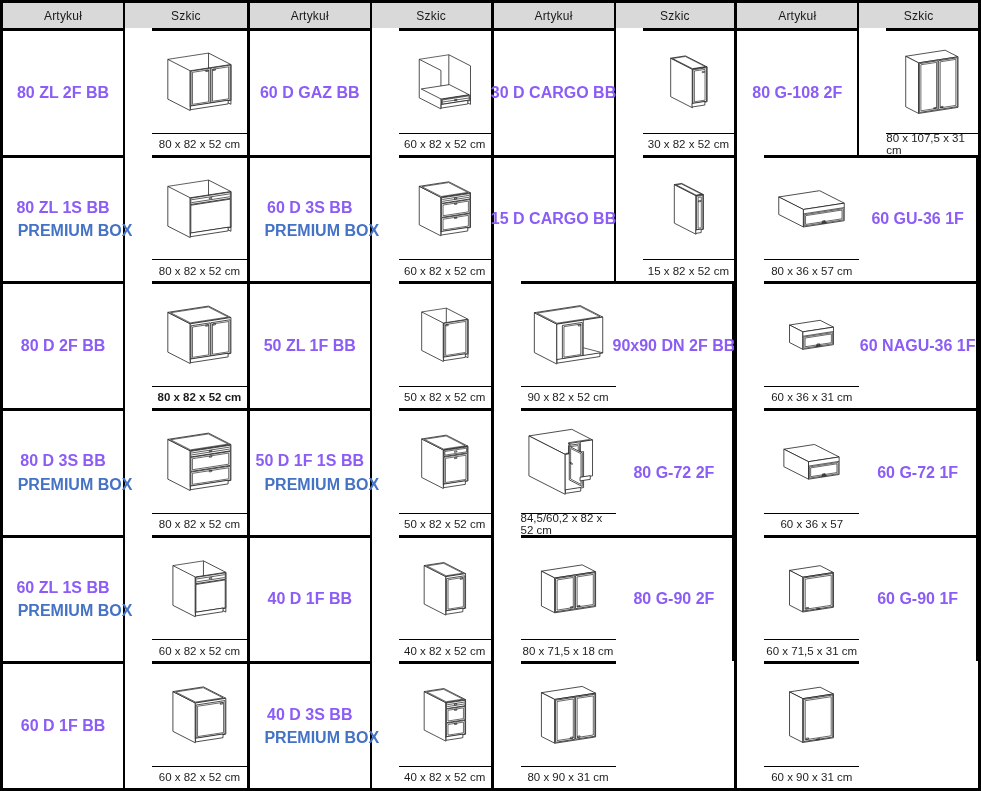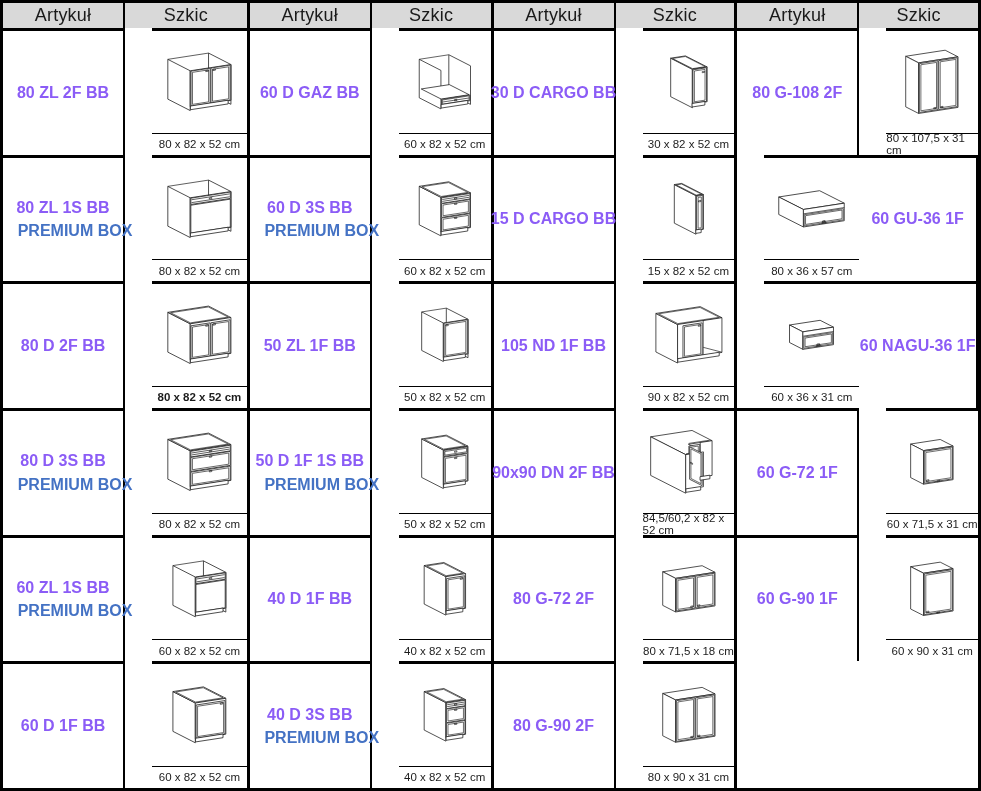--- a/index.html
+++ b/index.html
@@ -6,21 +6,21 @@
   body{width:981px;height:791px;font-family:"Liberation Sans",sans-serif;color:#111;}
   .catalog{
     width:981px;height:791px;box-sizing:border-box;
     border:3px solid #000;background:#fff;
     display:grid;grid-template-columns:repeat(4,1fr);
   }
   .pair{display:grid;grid-template-columns:122px 1fr;grid-template-rows:25px repeat(6,1fr);min-width:0;}
   .pair + .pair{border-left:3px solid #000;}
   .hcell{
     background:#d9d9d9;display:flex;align-items:center;justify-content:center;
-    font-size:18px;color:#1a1a1a;box-sizing:border-box;letter-spacing:.2px;
+    font-size:12px;color:#1a1a1a;box-sizing:border-box;letter-spacing:.2px;
   }
   .hcell.art{border-right:2px solid #000;}
   .cell{box-sizing:border-box;border-top:3px solid #000;min-height:0;min-width:0;background:#fff;}
   .acell{
     border-right:2px solid #000;display:flex;flex-direction:column;
     align-items:center;justify-content:center;text-align:center;gap:5px;padding:2px;
   }
   .code{font-weight:bold;font-size:16px;line-height:1.15;color:#8b5cf6;white-space:nowrap;}
   .premium{font-weight:bold;font-size:16px;line-height:1.1;white-space:nowrap;padding-left:24px;}
   .scell{display:flex;flex-direction:column;margin-left:27px;}
@@ -337,23 +337,20 @@
             <polygon points="70.1,31.9 77.3,30.8 50.9,17.3 43.7,18.4" class="nf"></polygon>
             <polygon points="69.9,78.5 79.7,77.0 79.7,31.1 69.9,32.6"></polygon>
             <polygon points="70.7,77.8 78.9,76.5 78.9,32.2 70.7,33.4"></polygon>
             <polygon points="72.7,75.6 76.9,74.9 76.9,34.3 72.7,35.0" class="nf"></polygon>
             <polygon points="73.2,40.9 76.4,40.4 76.4,38.9 73.2,39.4" class="nf"></polygon>
             <polygon points="69.6,82.4 76.7,81.3 76.7,76.7 69.6,77.8"></polygon>
           </svg>
         </div>
         <div class="dim">15 x 82 x 52 cm</div>
       </div>
-      <div class="cell acell">
-        <div class="code">105 ND 1F BB</div>
-      </div>
       <div class="cell scell">
         <div class="draw">
           <svg class="sk" viewBox="0 0 121 100" preserveAspectRatio="xMidYMid meet">
             <polygon points="45.6,87.2 45.6,36.4 17.0,21.8 17.0,72.6"></polygon>
             <polygon points="45.6,36.4 104.1,27.4 75.5,12.8 17.0,21.8"></polygon>
             <polygon points="45.9,35.2 100.5,26.8 75.2,13.9 20.6,22.3" class="nf"></polygon>
             <polygon points="45.6,82.2 104.1,73.2 104.1,27.4 45.6,36.4"></polygon>
             <line x1="79.4" y1="77.0" x2="79.4" y2="31.2"></line>
             <polygon points="52.7,80.5 78.1,76.6 78.1,34.2 52.7,38.1"></polygon>
             <polygon points="54.7,78.4 76.1,75.1 76.1,36.3 54.7,39.6" class="nf"></polygon>
@@ -478,20 +475,35 @@
             <polygon points="52.3,65.2 85.8,60.1 85.8,48.9 52.3,54.1" class="nf"></polygon>
             <polygon points="67.4,63.3 70.7,62.8 70.7,61.3 67.4,61.8" class="nf"></polygon>
             <polygon points="66.4,65.2 71.6,64.4 71.6,63.1 66.4,63.9" class="nf"></polygon>
           </svg>
         </div>
         <div class="dim">60 x 36 x 31 cm</div>
       </div>
       <div class="cell acell">
         <div class="code">60 NAGU-36 1F</div>
       </div>
+      <div class="cell scell">
+        <div class="draw">
+          <svg class="sk" viewBox="0 0 121 100" preserveAspectRatio="xMidYMid meet">
+            <polygon points="56.7,49.8 95.7,43.8 64.3,27.9 25.3,33.9"></polygon>
+            <polygon points="56.7,72.1 56.7,49.8 25.3,33.9 25.3,56.2"></polygon>
+            <polygon points="56.7,72.1 95.7,66.1 95.7,43.8 56.7,49.8"></polygon>
+            <line x1="56.7" y1="55.4" x2="95.7" y2="49.4"></line>
+            <polygon points="57.8,70.7 94.5,65.1 94.5,50.8 57.8,56.5" class="nf"></polygon>
+            <polygon points="59.4,68.9 92.9,63.7 92.9,52.5 59.4,57.7" class="nf"></polygon>
+            <polygon points="74.6,66.9 77.8,66.4 77.8,64.9 74.6,65.4" class="nf"></polygon>
+            <polygon points="73.6,68.8 78.8,68.0 78.8,66.8 73.6,67.6" class="nf"></polygon>
+          </svg>
+        </div>
+        <div class="dim">60 x 36 x 57</div>
+      </div>
       <div class="cell acell">
         <div class="code">60 G-72 1F</div>
       </div>
       <div class="cell scell">
         <div class="draw">
           <svg class="sk" viewBox="0 0 121 100" preserveAspectRatio="xMidYMid meet">
             <polygon points="49.5,35.2 88.5,29.2 71.5,20.5 32.5,26.5"></polygon>
             <polygon points="49.5,79.5 49.5,35.2 32.5,26.5 32.5,70.8"></polygon>
             <polygon points="49.5,79.5 88.5,73.5 88.5,29.2 49.5,35.2"></polygon>
             <polygon points="50.5,78.2 87.6,72.5 87.6,30.4 50.5,36.1"></polygon>

